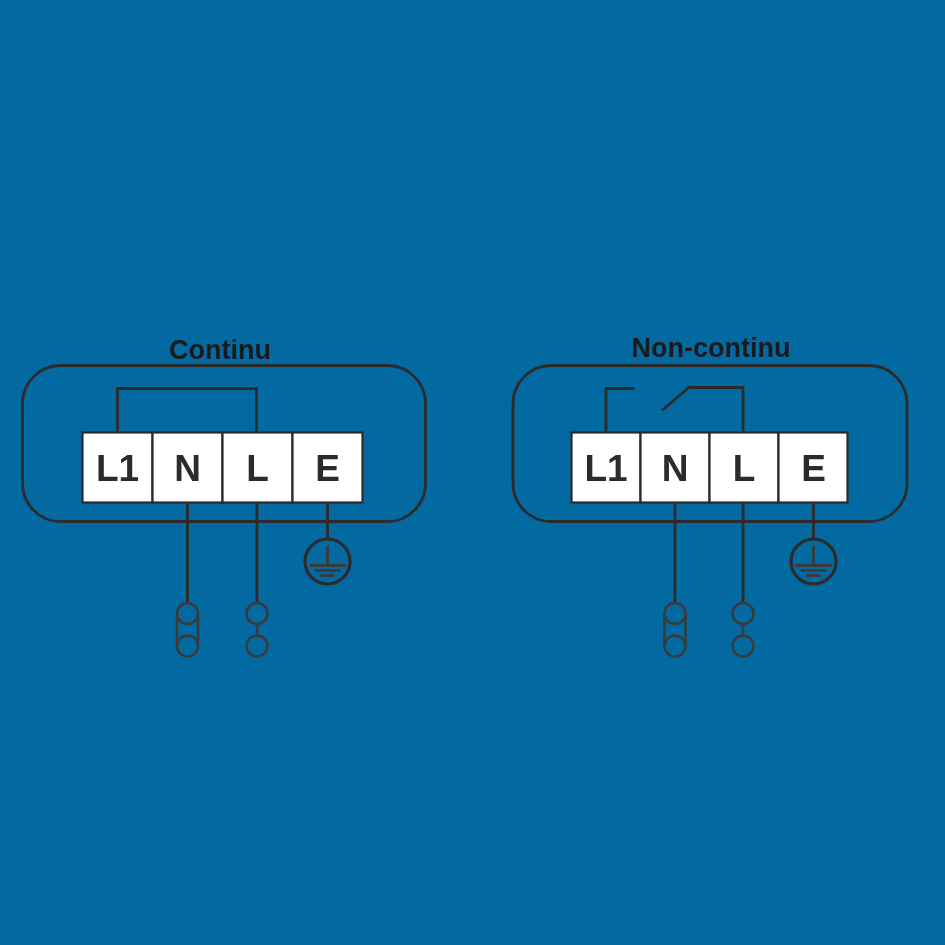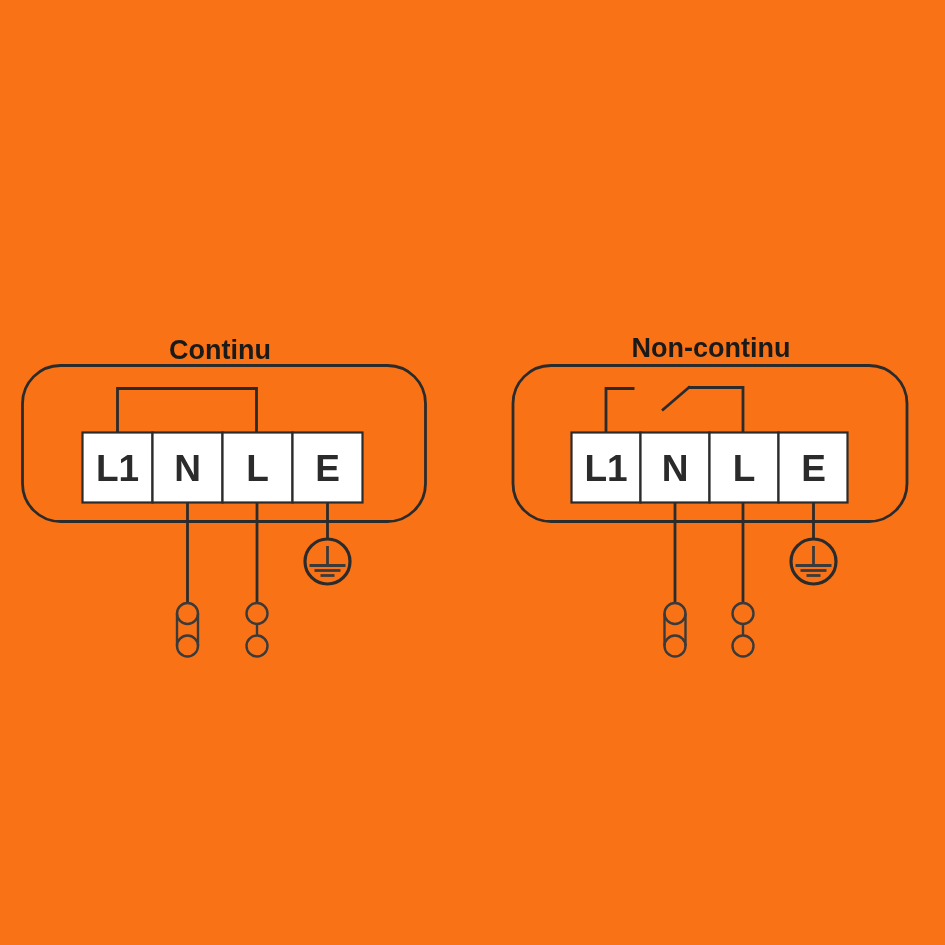--- a/index.html
+++ b/index.html
@@ -4,21 +4,21 @@
 <style>
   html, body {
     margin: 0;
     padding: 0;
     background: #ffffff;
   }
   .canvas {
     position: relative;
     width: 945px;
     height: 945px;
-    background: #f97316;
+    background: #0369a1;
     overflow: hidden;
     font-family: "Liberation Sans", sans-serif;
   }
   svg text.diagram-title {
     font-family: "Liberation Sans", sans-serif;
     font-weight: bold;
     font-size: 27px;
     fill: #1a1a1a;
   }
   svg text.terminal-label {

